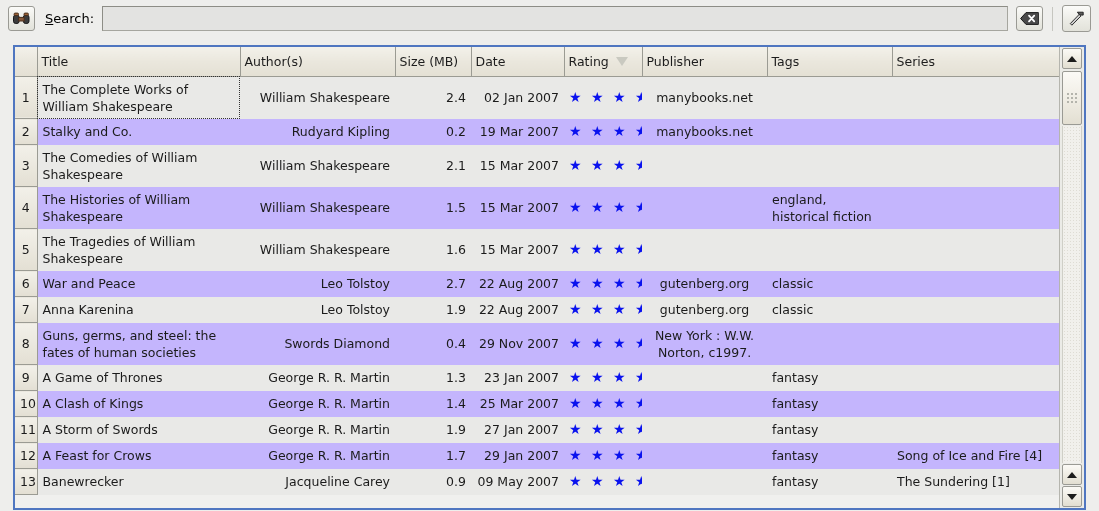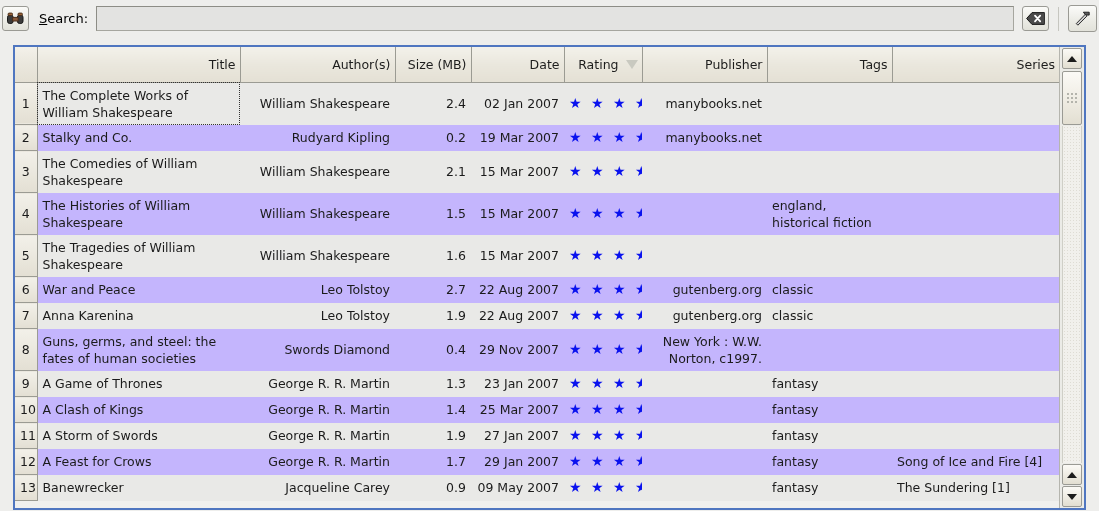--- a/index.html
+++ b/index.html
@@ -15,21 +15,21 @@
     font-size: 12.5px;
     color: #1a1a1a;
     overflow: hidden;
   }
 
   
   #toolbar {
     height: 37px;
     display: flex;
     align-items: center;
-    padding: 0 2px;
+    padding: 0 8px;
     box-sizing: border-box;
     background: #eeeeec;
   }
   .tb-btn {
     width: 27px;
     height: 25px;
     border: 1px solid #9a9a94;
     border-radius: 3px;
     background: linear-gradient(to bottom, #fbfbf9 0%, #ececE6 55%, #e2e2da 100%);
     display: flex;
@@ -95,30 +95,30 @@
 
   table.grid {
     border-collapse: collapse;
     table-layout: fixed;
     width: 1044px;
     background: #eceae6;
   }
 
   
   table.grid thead th {
-    height: 35px;
+    height: 29px;
     padding: 0 4px;
     box-sizing: border-box;
     background: linear-gradient(to bottom,#f3f1ea 0%, #eae7dd 50%, #e4e0d4 100%);
     border-right: 1px solid #9b9b93;
     border-bottom: 1px solid #9b9b93;
     font-weight: normal;
     font-size: 12.5px;
     color: #1d1d1d;
-    text-align: right;
+    text-align: left;
     position: relative;
     white-space: nowrap;
     overflow: hidden;
   }
   table.grid thead th.rownum-h { border-right: 1px solid #9b9b93; }
   table.grid thead th:last-child { border-right: none; }
   .sort-tri {
     display: inline-block;
     width: 0; height: 0;
     border-left: 6px solid transparent;
@@ -151,21 +151,21 @@
     font-size: 12.5px;
     color: #1b1b1b;
     padding: 0 2px;
     width: 22px;
   }
   td.c-title   { text-align: left; margin-left: 20px;  }
   td.c-author  { text-align: right;  }
   td.c-size    { text-align: right; padding-right: 9px; }
   td.c-date    { text-align: right; padding-right: 4px; }
   td.c-rating  { text-align: left;  padding-left: 3px; white-space: nowrap; }
-  td.c-pub     { text-align: right; margin-left: 44px;  }
+  td.c-pub     { text-align: center; margin-left: 44px;  }
   td.c-tags    { text-align: left;  }
   td.c-series  { text-align: left;  }
 
   td.focused {
     outline: 1px dotted #333;
     outline-offset: -1px;
   }
   .stars {
     color: #0a12ee;
     font-size: 14px;

